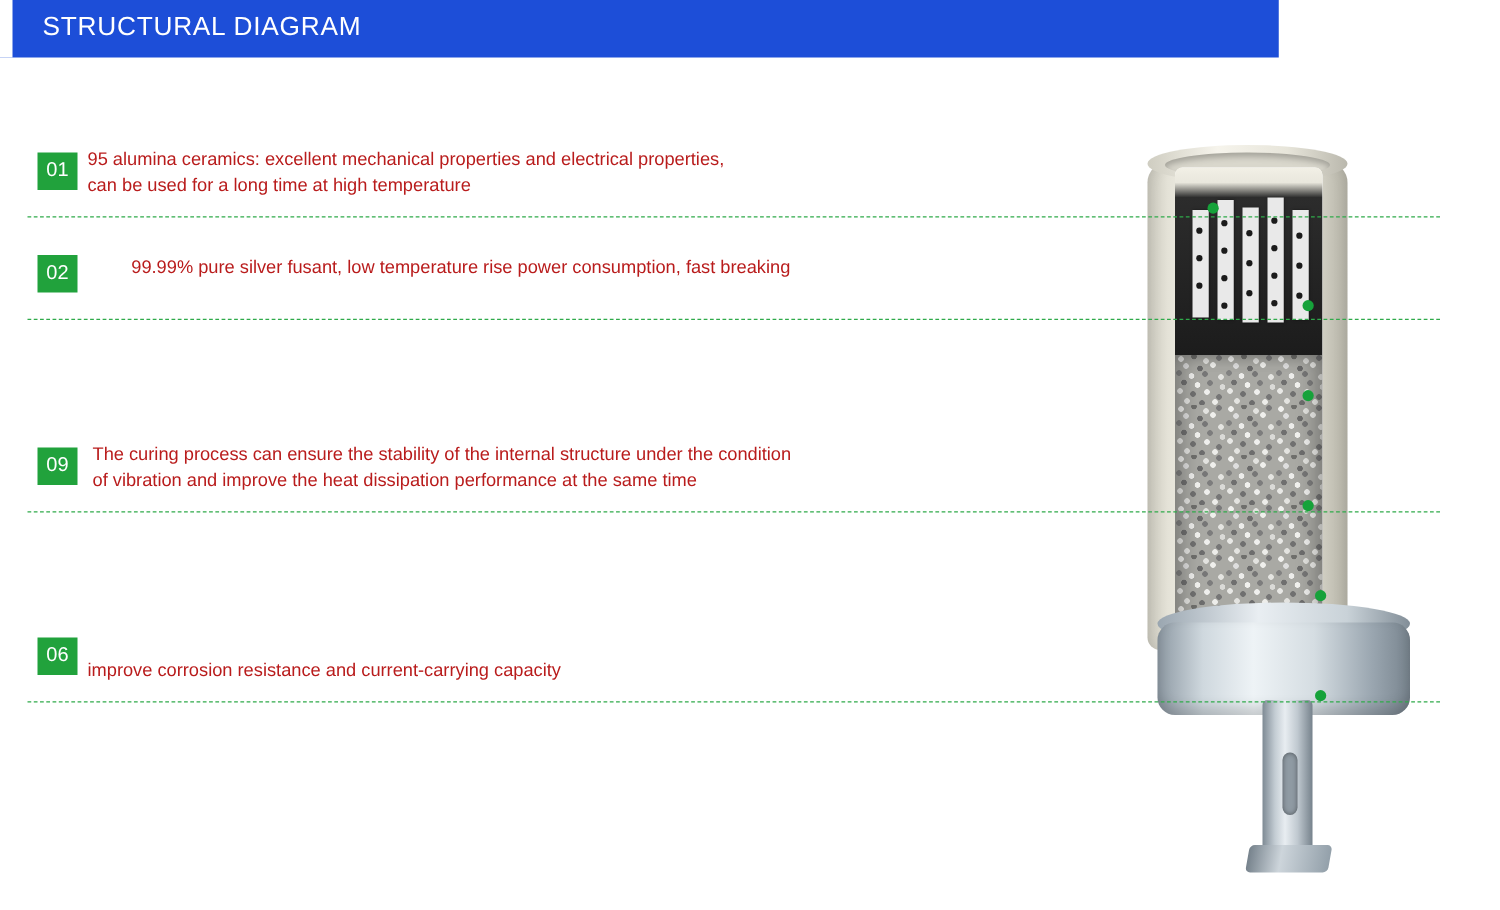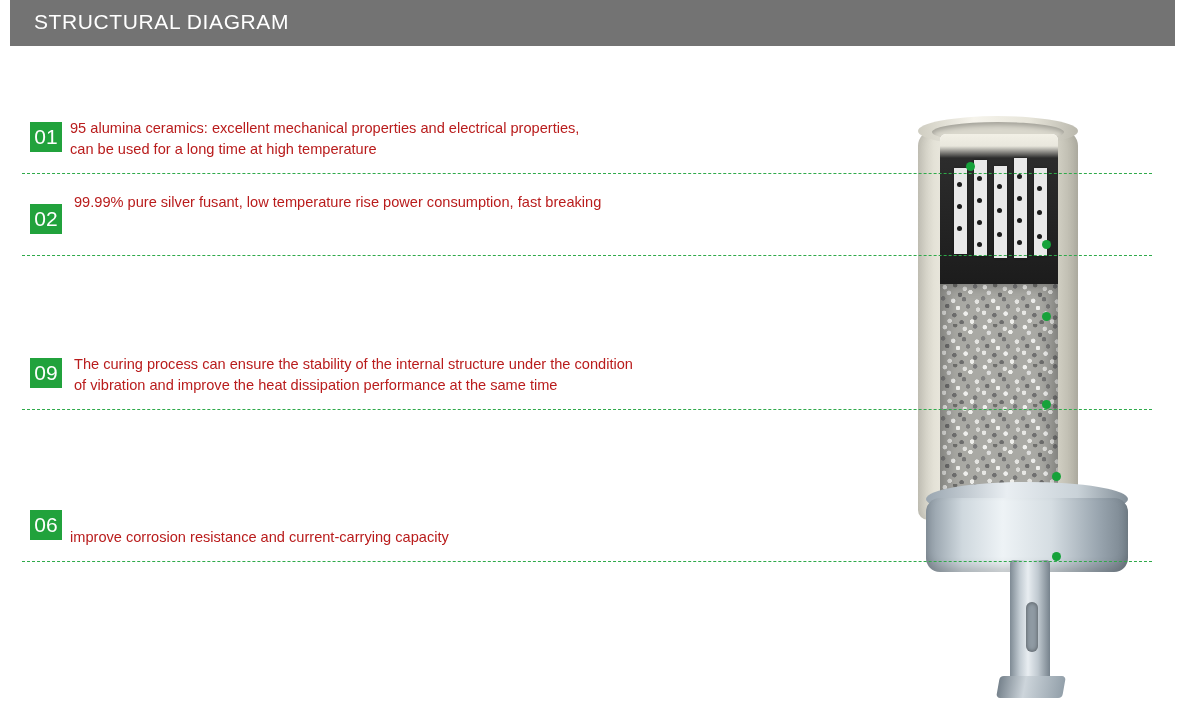--- a/index.html
+++ b/index.html
@@ -13,23 +13,23 @@
     position: relative;
     font-family: "Liberation Sans", sans-serif;
     overflow: hidden;
   }
 
   
   .header-bar {
     position: absolute;
     left: 0;
     top: 0;
-    width: 1175px;
+    width: 1023px;
     height: 46px;
-    background: #737373;
+    background: #1d4ed8;
   }
   .header-accent {
     position: absolute;
     left: 0;
     top: 0;
     width: 10px;
     height: 46px;
     background: #ffffff;
   }
   .header-title {
@@ -67,37 +67,38 @@
     border-bottom: 1px dashed #2faa4a;
   }
   .badge {
     position: absolute;
     left: 8px;
     top: 16px;
     width: 32px;
     height: 30px;
     background: #21a23c;
     color: #ffffff;
-    font-size: 21px;
+    font-size: 16px;
     line-height: 30px;
     text-align: center;
     font-family: "Liberation Sans", sans-serif;
   }
   .callout-text {
     position: absolute;
     left: 48px;
     top: 12px;
     width: 860px;
     font-size: 14.6px;
     line-height: 21px;
     color: #b91c1c;
     font-family: "Liberation Sans", sans-serif;
   }
   .callout-text.single {
-    top: 4px;
+    top: 16px;
+    margin-left: 31px;
   }
   .callout-text.indent {
     left: 52px;
   }
 
   
   .dot {
     position: absolute;
     width: 9px;
     height: 9px;

